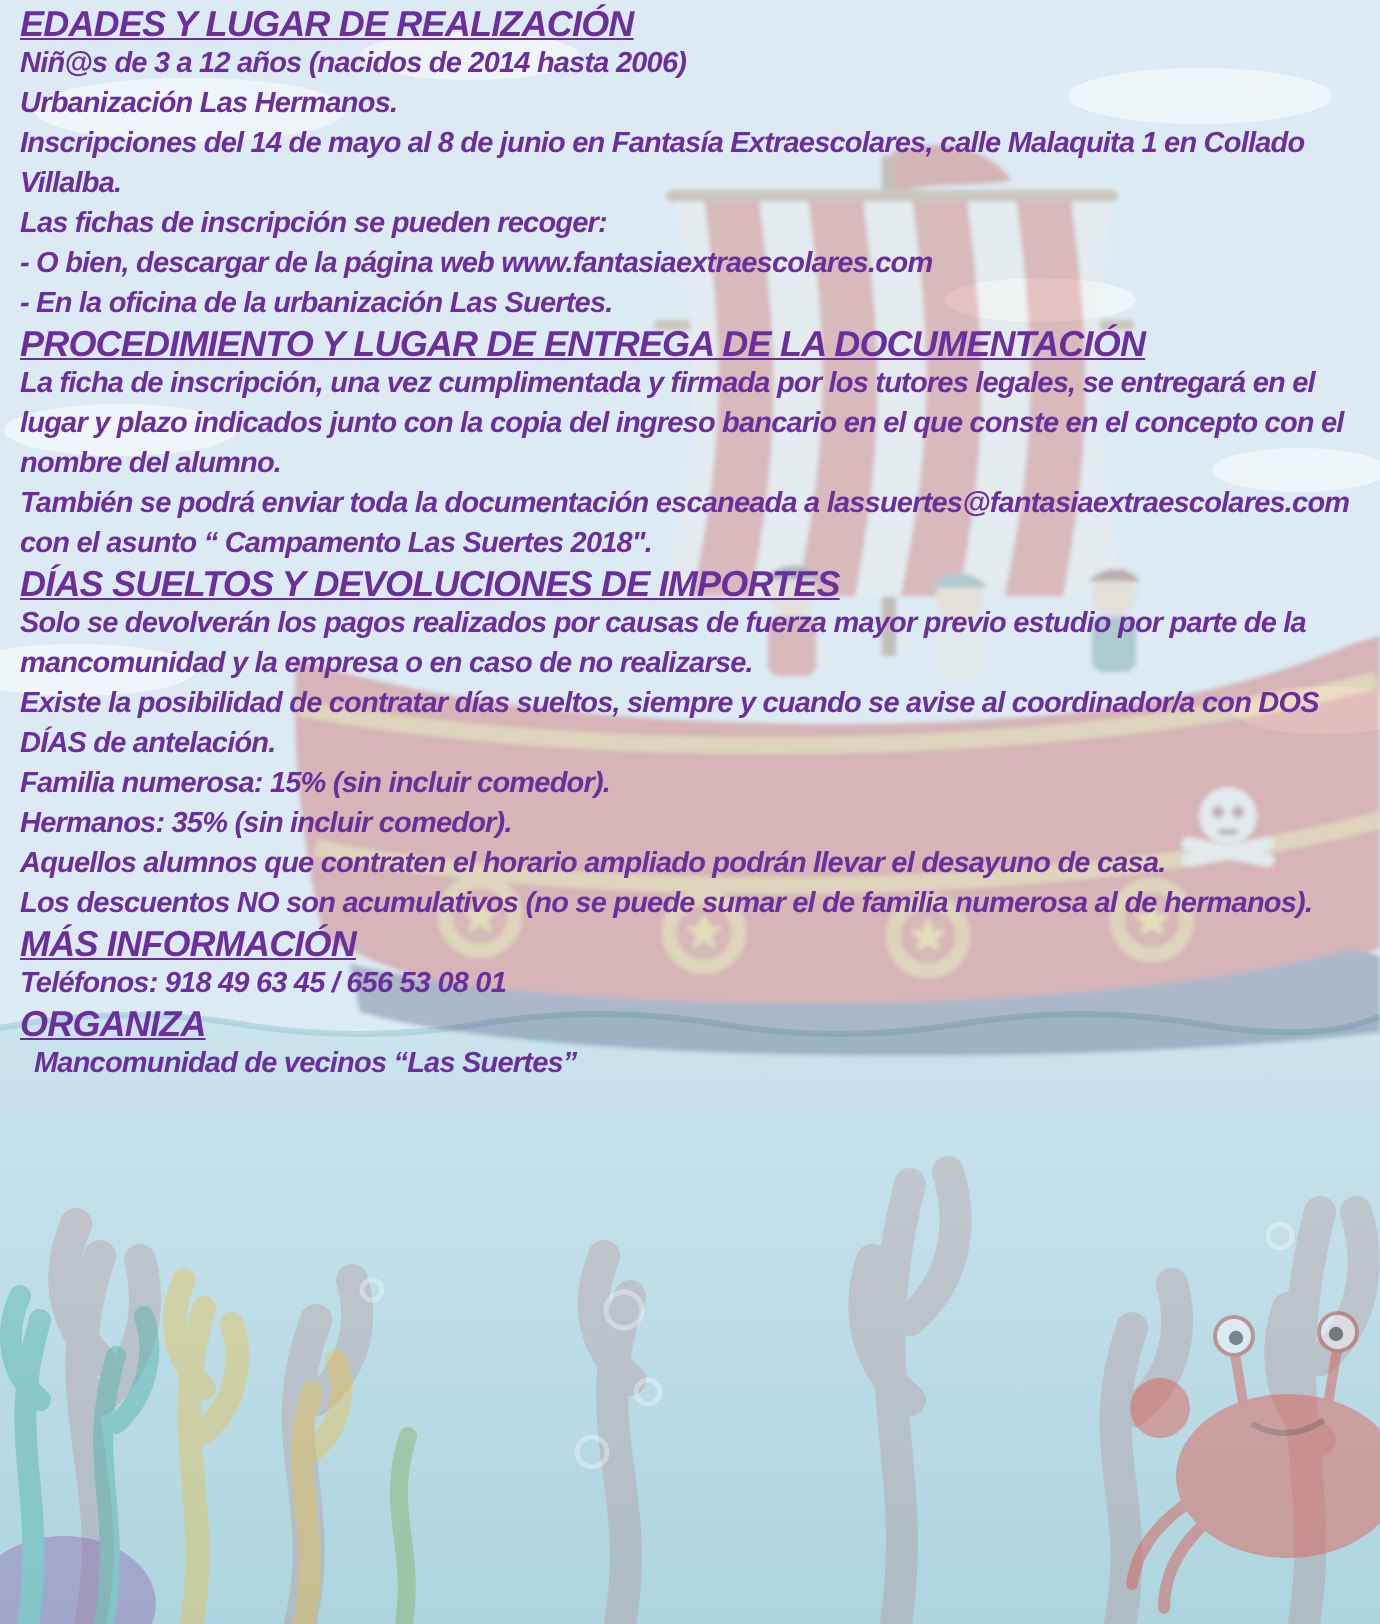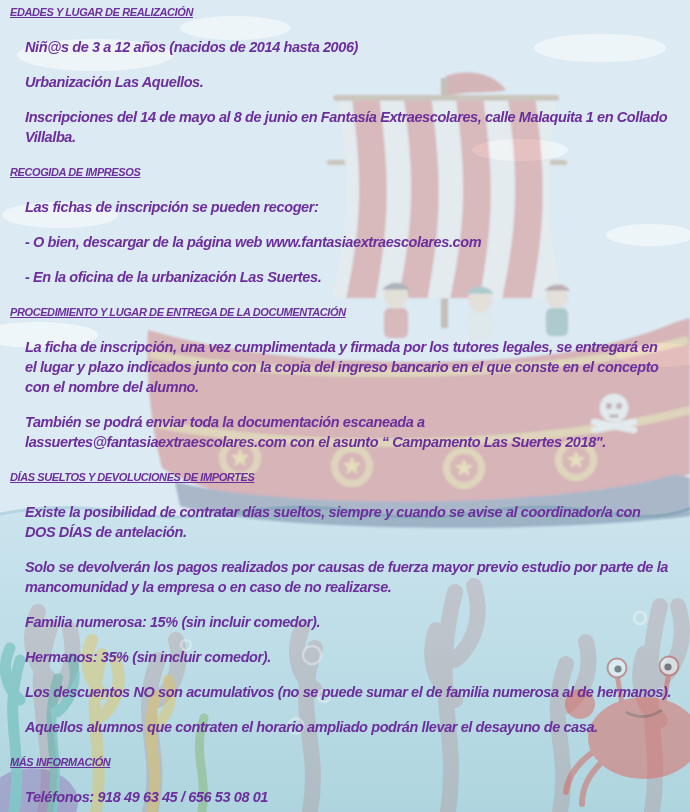--- a/index.html
+++ b/index.html
@@ -15,25 +15,25 @@
     font-style:italic;font-weight:bold;
     font-size:14.5px;line-height:20px;letter-spacing:-0.4px;
   }
   .content section{margin:0;}
   .m18{margin-top:18px;}
   .m22{margin-top:22px;}
   .m17{margin-top:17px;}
   .m24{margin-top:24px;}
   .m14{margin-top:14px;}
   h2{
-    font-size:11px;line-height:20px;margin:0;
+    font-size:18px;line-height:20px;margin:0;
     text-decoration:underline;
     font-weight:bold;font-style:italic;
   }
-  p{margin:15px;}
+  p{margin:0;}
   .indent{padding-left:7px;}
 </style>
 </head>
 <body>
 
 <svg class="bg-svg" width="690" height="812" viewBox="0 0 690 812">
   <defs>
     <linearGradient id="waterGrad" x1="0" y1="0" x2="0" y2="1">
       <stop offset="0" stop-color="#cbe4ee"></stop>
       <stop offset="1" stop-color="#aed5df"></stop>
@@ -177,48 +177,47 @@
     <circle cx="186" cy="645" r="5"></circle>
     <circle cx="640" cy="618" r="6"></circle>
   </g>
 </svg>
 
 <div class="content">
 
   <section>
     <h2>EDADES Y LUGAR DE REALIZACIÓN</h2>
     <p>Niñ@s de 3 a 12 años (nacidos de 2014 hasta 2006)</p>
-    <p>Urbanización Las Aquellos.</p>
+    <p>Urbanización Las Hermanos.</p>
     <p>Inscripciones del 14 de mayo al 8 de junio en Fantasía Extraescolares, calle Malaquita 1 en Collado Villalba.</p>
   </section>
 
   <section class="m18">
-    <h2>RECOGIDA DE IMPRESOS</h2>
     <p>Las fichas de inscripción se pueden recoger:</p>
     <p>- O bien, descargar de la página web www.fantasiaextraescolares.com</p>
     <p>- En la oficina de la urbanización Las Suertes.</p>
   </section>
 
   <section class="m22">
     <h2>PROCEDIMIENTO Y LUGAR DE ENTREGA DE LA DOCUMENTACIÓN</h2>
     <p>La ficha de inscripción, una vez cumplimentada y firmada por los tutores legales, se entregará en el lugar y plazo indicados junto con la copia del ingreso bancario en el que conste en el concepto con el nombre del alumno.</p>
     <p>También se podrá enviar toda la documentación escaneada a lassuertes@fantasiaextraescolares.com con el asunto “ Campamento Las Suertes 2018".</p>
   </section>
 
   <section class="m18">
     <h2>DÍAS SUELTOS Y DEVOLUCIONES DE IMPORTES</h2>
+    <p>Solo se devolverán los pagos realizados por causas de fuerza mayor previo estudio por parte de la mancomunidad y la empresa o en caso de no realizarse.</p>
     <p>Existe la posibilidad de contratar días sueltos, siempre y cuando se avise al coordinador/a con DOS DÍAS de antelación.</p>
-    <p>Solo se devolverán los pagos realizados por causas de fuerza mayor previo estudio por parte de la mancomunidad y la empresa o en caso de no realizarse.</p>
   </section>
 
   <section class="m17">
     <p>Familia numerosa: 15% (sin incluir comedor).</p>
     <p>Hermanos: 35% (sin incluir comedor).</p>
+    <p>Aquellos alumnos que contraten el horario ampliado podrán llevar el desayuno de casa.</p>
     <p>Los descuentos NO son acumulativos (no se puede sumar el de familia numerosa al de hermanos).</p>
-    <p>Aquellos alumnos que contraten el horario ampliado podrán llevar el desayuno de casa.</p>
   </section>
 
   <section class="m24">
     <h2>MÁS INFORMACIÓN</h2>
     <p>Teléfonos: 918 49 63 45 / 656 53 08 01</p>
   </section>
 
   <section class="m14">
     <h2>ORGANIZA</h2>
     <p class="indent">Mancomunidad de vecinos “Las Suertes”</p>

